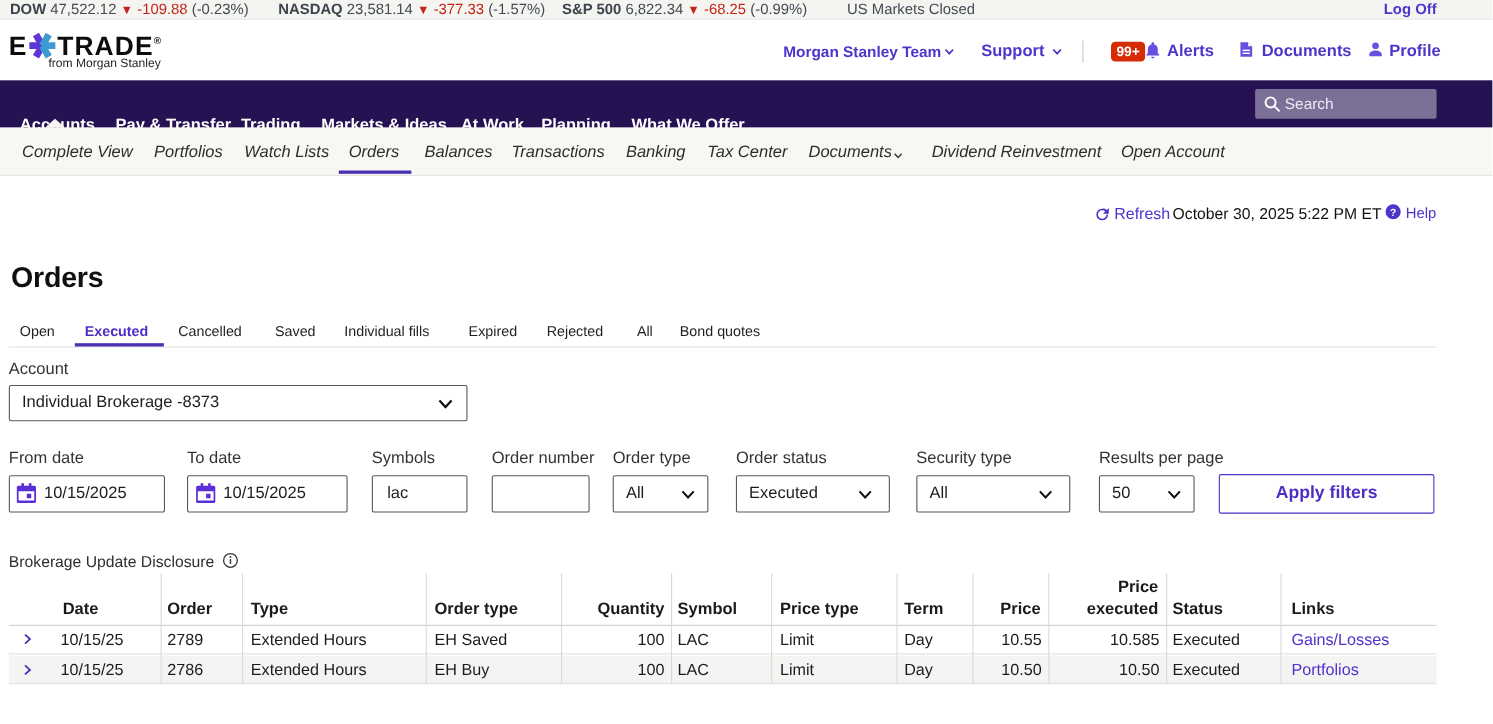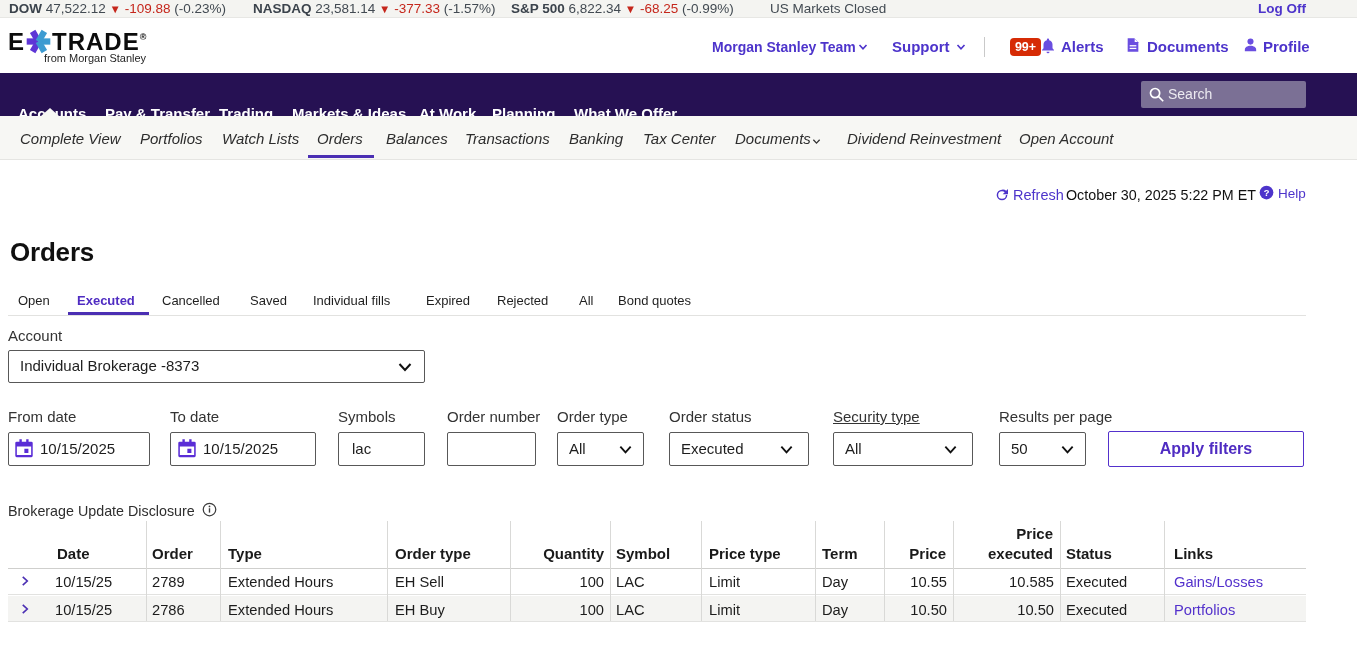--- a/index.html
+++ b/index.html
@@ -162,21 +162,21 @@
 <svg class="abs" style="left:397px; top:359px" width="16" height="16" viewBox="0 0 16 16">
       <path d="M2.5 5 L8 11 L13.5 5" fill="none" stroke="#111" stroke-width="2"></path>
     </svg>
 
 <span class="lbl" style="left:8px; top:409px;">From date</span>
 <span class="lbl" style="left:170px; top:409px;">To date</span>
 <span class="lbl" style="left:338px; top:409px;">Symbols</span>
 <span class="lbl" style="left:447px; top:409px;">Order number</span>
 <span class="lbl" style="left:557px; top:409px;">Order type</span>
 <span class="lbl" style="left:669px; top:409px;">Order status</span>
-<span class="lbl" style="left:833px; top:409px;text-decoration:underline;">Security type</span>
+<span class="lbl" style="left:833px; top:409px;">Security type</span>
 <span class="lbl" style="left:999px; top:409px;">Results per page</span>
 <div class="box" style="left:8px; top:432px; width:142px; height:34px;"></div>
 <svg class="abs" style="left:13px; top:437px" width="22" height="23" viewBox="0 0 24 24">
       <path fill="#5a2dd6" d="M7 2h2.6v3H7zm7.4 0H17v3h-2.6zM4 4.5h16a1.5 1.5 0 0 1 1.5 1.5v14a1.5 1.5 0 0 1-1.5 1.5H4A1.5 1.5 0 0 1 2.5 20V6A1.5 1.5 0 0 1 4 4.5zm.2 5.3v9.4h15.6V9.8zm8.2 2.6h4.4v4.4h-4.4z"></path>
     </svg>
 <span class="bxt" style="left:40px; top:441px;">10/15/2025</span>
 <div class="box" style="left:170px; top:432px; width:146px; height:34px;"></div>
 <svg class="abs" style="left:176px; top:437px" width="22" height="23" viewBox="0 0 24 24">
       <path fill="#5a2dd6" d="M7 2h2.6v3H7zm7.4 0H17v3h-2.6zM4 4.5h16a1.5 1.5 0 0 1 1.5 1.5v14a1.5 1.5 0 0 1-1.5 1.5H4A1.5 1.5 0 0 1 2.5 20V6A1.5 1.5 0 0 1 4 4.5zm.2 5.3v9.4h15.6V9.8zm8.2 2.6h4.4v4.4h-4.4z"></path>
     </svg>
@@ -240,21 +240,21 @@
 <span class="th r" style="left:953px; top:546px; width:100px;">executed</span>
 <span class="th" style="left:1066px; top:546px;">Status</span>
 <span class="th" style="left:1174px; top:546px;">Links</span>
 
 <svg class="abs" style="left:19px; top:575px" width="12" height="12" viewBox="0 0 16 16">
       <path d="M5 2.5 L11 8 L5 13.5" fill="none" stroke="#4b2fb3" stroke-width="2.2"></path>
     </svg>
 <span class="td" style="left:55px; top:575px;">10/15/25</span>
 <span class="td" style="left:152px; top:575px;">2789</span>
 <span class="td" style="left:228px; top:575px;">Extended Hours</span>
-<span class="td" style="left:395px; top:575px;">EH Sell</span>
+<span class="td" style="left:395px; top:575px;">EH Saved</span>
 <span class="td r" style="left:504px; top:575px; width:100px;">100</span>
 <span class="td" style="left:616px; top:575px;">LAC</span>
 <span class="td" style="left:709px; top:575px;">Limit</span>
 <span class="td" style="left:822px; top:575px;">Day</span>
 <span class="td r" style="left:847px; top:575px; width:100px;">10.55</span>
 <span class="td r" style="left:954px; top:575px; width:100px;">10.585</span>
 <span class="td" style="left:1066px; top:575px;">Executed</span>
 <span class="td lnk" style="left:1174px; top:575px;">Gains/Losses</span>
 
 <svg class="abs" style="left:19px; top:603px" width="12" height="12" viewBox="0 0 16 16">

